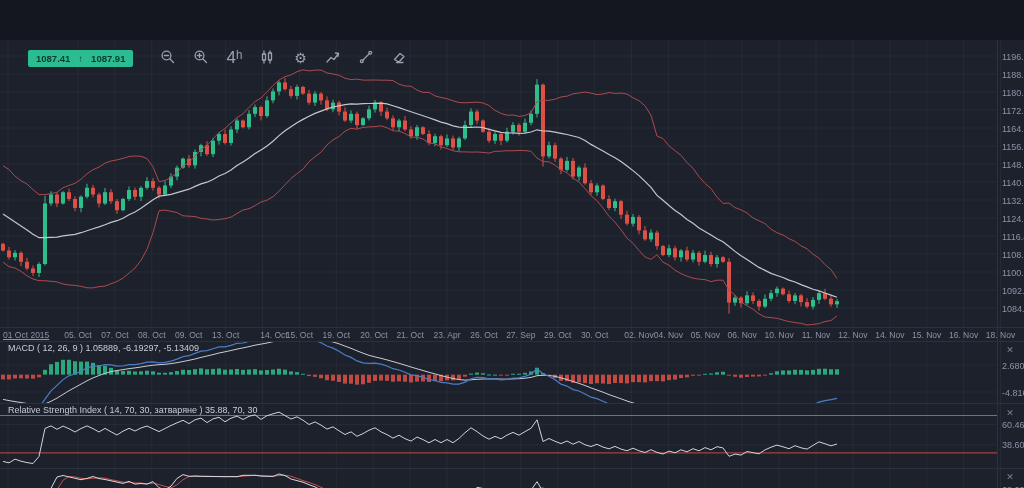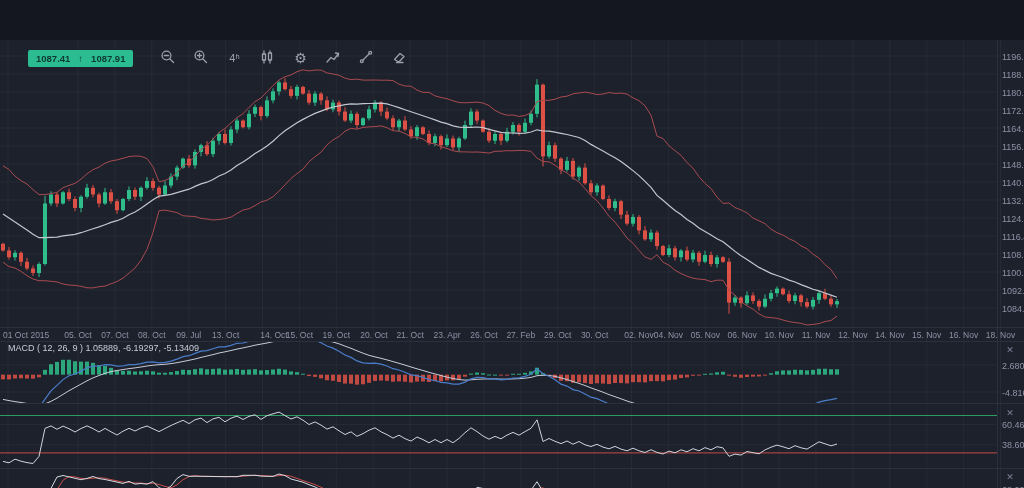--- a/index.html
+++ b/index.html
@@ -6,27 +6,27 @@
   .app{position:relative;width:1024px;height:488px;overflow:hidden;background:#1d212c;
        font-family:"Liberation Sans",sans-serif;margin-top:40px;-webkit-font-smoothing:antialiased;}
   #chart-svg{position:absolute;left:0;top:0;}
   .toolbar{position:absolute;left:28px;top:8px;display:flex;align-items:center;gap:9px;z-index:5;}
   .quote{display:flex;align-items:center;gap:8px;background:#2cbc92;border-radius:2px;
          padding:3px 8px;font-size:9.5px;font-weight:bold;color:#0d3a2e;margin-right:14px;}
   .quote .seg{cursor:pointer;}
   .tb{width:24px;height:20px;background:transparent;border:none;padding:0;margin:0;
       display:flex;align-items:center;justify-content:center;color:#9aa0ad;cursor:pointer;}
   .tb svg{stroke:#9aa0ad;fill:none;stroke-width:1.3;stroke-linecap:round;stroke-linejoin:round;}
-  .tf{font-size:11px;color:#9aa0ad;}
+  .tf{font-size:17px;color:#9aa0ad;}
   .gearchar{font-size:14px;line-height:14px;color:#9aa0ad;}
   .ptitle{position:absolute;left:8px;font-size:9px;color:#c6ccd9;z-index:4;white-space:nowrap;text-align:right;}
   .axis-label{position:absolute;left:1002px;font-size:9px;color:#8b93a6;z-index:4;white-space:nowrap;}
   .date-label{position:absolute;top:290px;font-size:8.5px;color:#8b93a6;z-index:4;white-space:nowrap;
               transform:translateX(-50%);}
-  .date-label.first{transform:none;}
+  .date-label.first{transform:none;text-decoration:underline;}
   .xbtn{position:absolute;left:1004px;width:12px;height:12px;font-size:9px;line-height:12px;
         text-align:center;color:#788094;cursor:pointer;z-index:5;}
 </style>
 </head>
 <body>
 
 <div class="app">
 
   <svg id="chart-svg" width="1024" height="488">
       <defs>
@@ -594,20 +594,21 @@
     </button>
     <button class="tb">
       <span><svg width="16" height="16">
             <path d="M3.5,10.5 L9,4.5 L13,7.5 L8,13 Z"></path>
             <line x1="5.5" y1="13.5" x2="12" y2="13.5"></line>
           </svg></span>
     </button>
   </div>
 
   <div class="ptitle" style="top:303px">MACD ( 12, 26, 9 ) 1.05889, -6.19297, -5.13409</div>
+  <div class="ptitle" style="top:365px">Relative Strength Index ( 14, 70, 30, затваряне ) 35.88, 70, 30</div>
 
   <div class="xbtn" style="top:304px">✕</div>
   <div class="xbtn" style="top:367px">✕</div>
   <div class="xbtn" style="top:431px">✕</div>
 
   <div id="generated-labels">
       <div class="axis-label" style="top: 11.5px;">1196.79</div>
       <div class="axis-label" style="top: 29.5px;">1188.76</div>
       <div class="axis-label" style="top: 47.5px;">1180.73</div>
       <div class="axis-label" style="top: 65.5px;">1172.70</div>
@@ -619,30 +620,30 @@
       <div class="axis-label" style="top: 173.5px;">1124.52</div>
       <div class="axis-label" style="top: 191.5px;">1116.49</div>
       <div class="axis-label" style="top: 209.5px;">1108.46</div>
       <div class="axis-label" style="top: 227.5px;">1100.43</div>
       <div class="axis-label" style="top: 245.5px;">1092.40</div>
       <div class="axis-label" style="top: 263.5px;">1084.37</div>
       <div class="date-label first" style="left: 3px;">01 Oct 2015</div>
       <div class="date-label" style="left: 78px;">05. Oct</div>
       <div class="date-label" style="left: 114.9px;">07. Oct</div>
       <div class="date-label" style="left: 151.8px;">08. Oct</div>
-      <div class="date-label" style="left: 188.7px;">09. Jul</div>
+      <div class="date-label" style="left: 188.7px;">09. Oct</div>
       <div class="date-label" style="left: 225.6px;">13. Oct</div>
       <div class="date-label" style="left: 274px;">14. Oct</div>
       <div class="date-label" style="left: 299.4px;">15. Oct</div>
       <div class="date-label" style="left: 336.3px;">19. Oct</div>
       <div class="date-label" style="left: 374px;">20. Oct</div>
       <div class="date-label" style="left: 410.1px;">21. Oct</div>
       <div class="date-label" style="left: 447px;">23. Apr</div>
       <div class="date-label" style="left: 483.9px; text-align: center;">26. Oct</div>
-      <div class="date-label" style="left: 520.8px;">27. Feb</div>
+      <div class="date-label" style="left: 520.8px;">27. Sep</div>
       <div class="date-label" style="left: 557.7px;">29. Oct</div>
       <div class="date-label" style="left: 594.6px;">30. Oct</div>
       <div class="date-label" style="left: 625px; padding-left: 28px;">02. Nov</div>
       <div class="date-label" style="left: 668.4px;">04. Nov</div>
       <div class="date-label" style="left: 705.3px;">05. Nov</div>
       <div class="date-label" style="left: 742.2px;">06. Nov</div>
       <div class="date-label" style="left: 779.1px;">10. Nov</div>
       <div class="date-label" style="left: 816px;">11. Nov</div>
       <div class="date-label" style="left: 852.9px;">12. Nov</div>
       <div class="date-label" style="left: 889.8px;">14. Nov</div>

